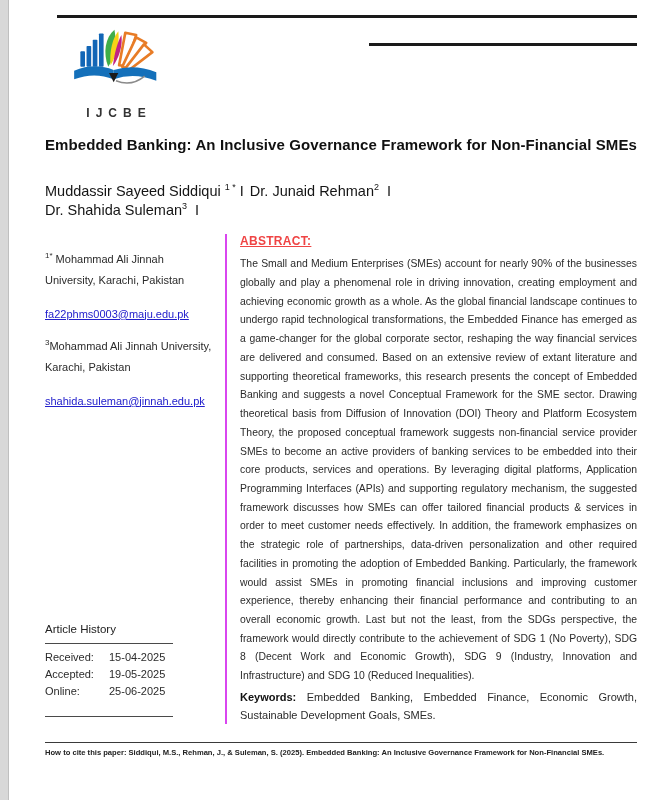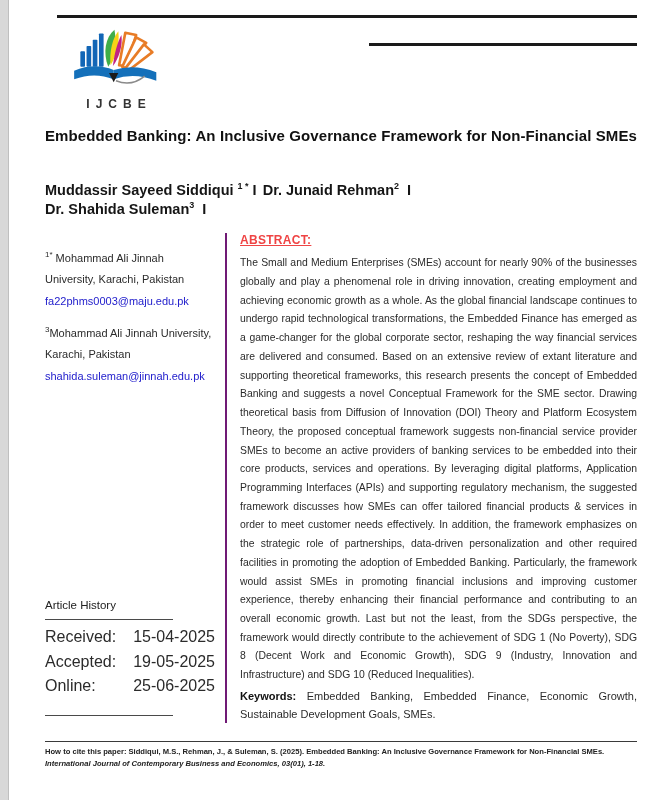--- a/index.html
+++ b/index.html
@@ -17,63 +17,63 @@
   }
   .content { position: absolute; left: 45px; right: 13px; top: 0; }
 
   .top-rule { border-top: 3px solid #1a1a1a; margin: 15px 0 0 12px; }
 
   .header-row { display: flex; justify-content: space-between; margin-top: 7px; }
   .logo-block { width: 140px; text-align: center; padding-left: 2px; }
   .logo-svg { width: 112px; height: 62px; display: block; margin: 0 auto; }
   .logo-text {
     font-weight: bold; font-size: 12px; letter-spacing: 6px;
-    color: #333; margin-top: 10px; padding-left: 6px;
+    color: #333; margin-top: 19px; padding-left: 6px;
   }
   .journal-block { width: 268px; padding-top: 5px; }
   .journal-info { font-size: 11px; line-height: 1.35; text-align: justify; color: #2a2a2a; }
   .journal-rule { border-top: 3px solid #1a1a1a; margin-top: 13px; }
 
   .title {
     font-size: 15px; font-weight: bold; line-height: 1.22;
     margin-top: 16px; color: #111; letter-spacing: 0.1px;
   }
 
-  .authors { margin-top: 36px; font-size: 14.5px; font-weight: bold; line-height: 1.22; color: #151515; }
+  .authors { margin-top: 28px; font-size: 14.5px; font-weight: normal; line-height: 1.22; color: #151515; }
   .authors sup { font-size: 9px; }
   .authors .sep { margin-left: 4px; margin-right: 2px; }
 
   .columns { display: flex; margin-top: 15px; align-items: stretch; }
   .left-col {
     width: 182px; flex: 0 0 182px;
-    border-right: 2px solid #701a75;
+    border-right: 2px solid #d946ef;
     padding-right: 10px; padding-top: 14px;
     display: flex; flex-direction: column;
     font-size: 11px; color: #2b2b2b;
   }
   .aff { line-height: 1.95; margin-bottom: 10px; }
   .aff sup { font-size: 8px; }
-  .email { color: #2320cc; cursor: pointer; display: inline-block; }
+  .email { color: #2320cc; text-decoration: underline; cursor: pointer; display: inline-block; margin-top: 12px; }
   .right-col { flex: 1; padding-left: 13px; }
 
   .abstract-heading {
     font-weight: bold; font-size: 12px; text-decoration: underline;
     letter-spacing: 0.3px; color: #ef4444;
   }
   .abstract-text {
     margin-top: 7px; font-size: 10.4px; line-height: 1.8;
     text-align: justify; color: #2b2b2b;
   }
   .keywords { font-size: 11px; line-height: 1.65; text-align: justify; margin-top: 2px; color: #2b2b2b; }
   .kw-label { font-weight: bold; color: #111; }
 
   .history { margin-top: auto; padding-bottom: 2px; }
   .history-label { font-size: 11.5px; color: #222; }
   .history-rule { border-top: 1.5px solid #4a4a4a; width: 128px; margin: 8px 0 5px 0; }
-  .history-row { display: flex; font-size: 16px; line-height: 1.55; justify-content: space-between; }
+  .history-row { display: flex; font-size: 11px; line-height: 1.55; }
   .history-row .hl { width: 64px; }
 
   .cite-block { margin-top: 18px; }
   .cite-rule { border-top: 1.5px solid #3a3a3a; }
   .cite-text { margin-top: 4px; font-size: 7.6px; font-weight: bold; line-height: 1.5; color: #222; }
   .cite-journal { font-style: italic; }
 </style>
 </head>
 <body>
 
@@ -172,17 +172,16 @@
         <span class="kw-label">Keywords:</span><span> Embedded Banking, Embedded Finance, Economic Growth, Sustainable Development Goals, SMEs.</span>
       </p>
     </div>
 
   </div>
 
   <div class="cite-block">
     <div class="cite-rule"></div>
     <div class="cite-text">
       <div>How to cite this paper: Siddiqui, M.S., Rehman, J., &amp; Suleman, S. (2025). Embedded Banking: An Inclusive Governance Framework for Non-Financial SMEs.</div>
-      <div class="cite-journal">International Journal of Contemporary Business and Economics, 03(01), 1-18.</div>
     </div>
   </div>
 
 </div>
 
 </body></html>

